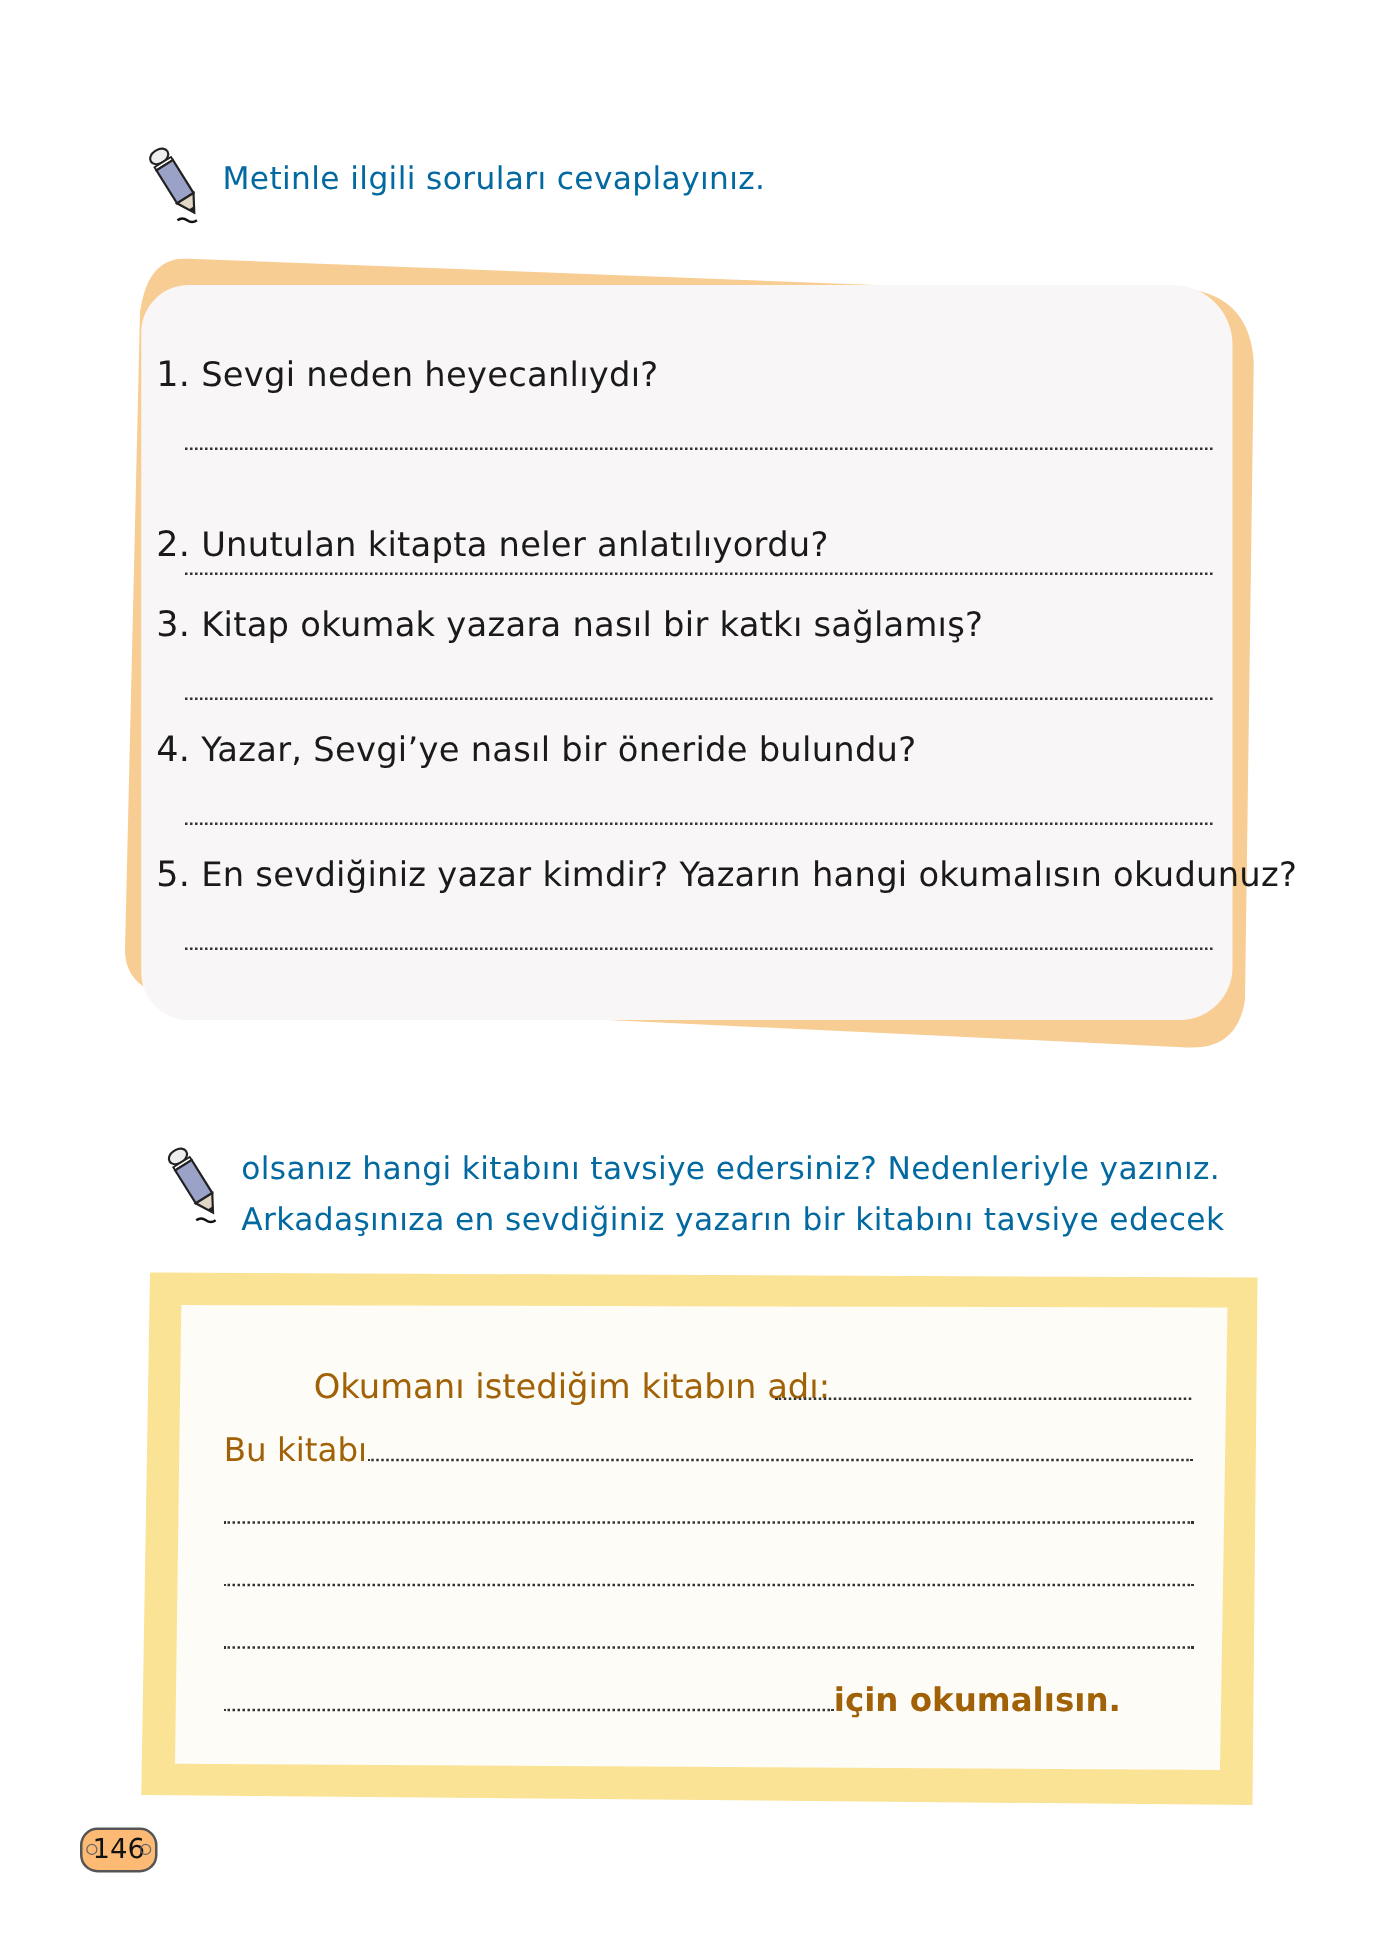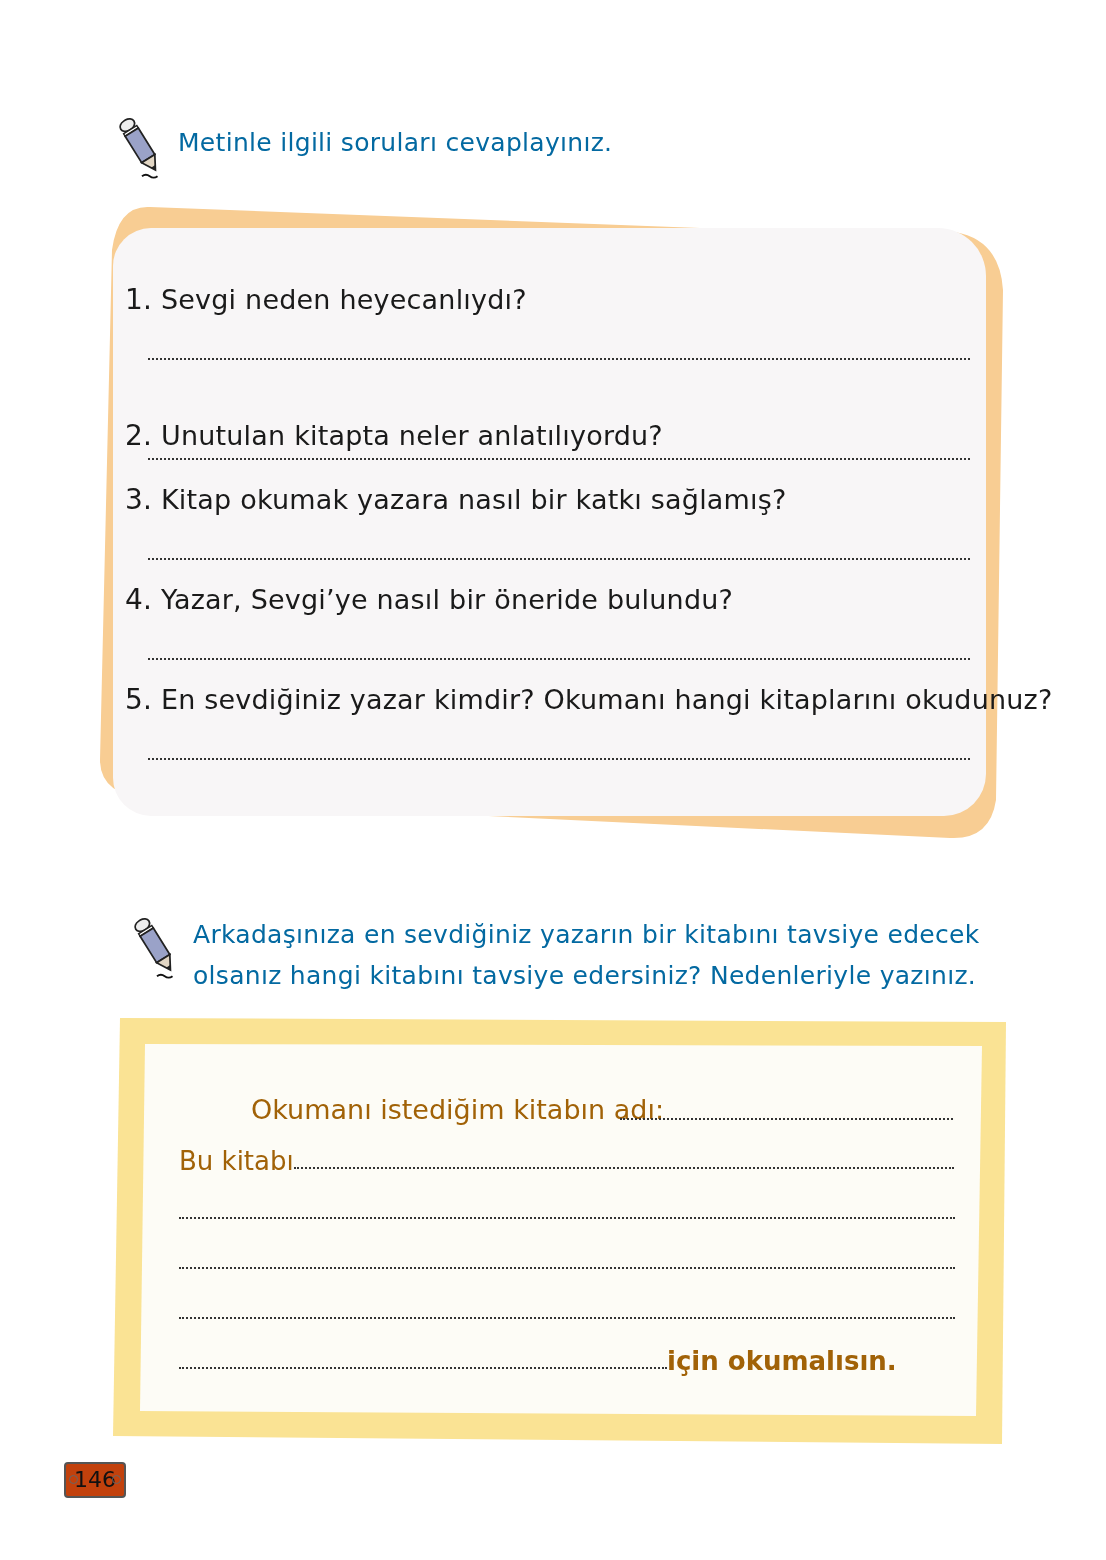--- a/index.html
+++ b/index.html
@@ -26,21 +26,21 @@
     font-weight:400;
   }
   .q .num { font-size:28px; }
   .dots {
     position:absolute; height:0; border-bottom:2.5px dotted #333;
   }
   .rec-text { position:absolute; font-size:26px; color:#a16207; white-space:nowrap; }
 
   .page-num {
     position:absolute; left:64px; top:1462px; width:58px; height:32px;
-    border:2px solid #555; border-radius:4px; background:#c2410c;
+    border:2px solid #555; border-radius:14px; background:#fdba74;
     font-size:22px; text-align:center; line-height:32px; color:#111;
   }
   .page-num .bolt { position:absolute; top:11px; width:7px; height:7px; border:1px solid #666; border-radius:50%; }
 </style>
 </head>
 <body>
 
 <svg class="pencil" style="left:116px; top:112px;" viewBox="0 0 50 72">
   <g transform="rotate(-32 25 36)">
     <rect x="17" y="4" width="16" height="11" rx="7" fill="#eeeeee" stroke="#222" stroke-width="1.8"></rect>
@@ -63,36 +63,36 @@
 
 <div class="q" style="top:383px;margin-top:36px;"><span class="num">2.</span> <span>Unutulan kitapta neler anlatılıyordu?</span></div>
 <div class="dots" style="left:148px; top:458px; width:822px;"></div>
 
 <div class="q" style="top:483px;"><span class="num">3.</span> <span>Kitap okumak yazara nasıl bir katkı sağlamış?</span></div>
 <div class="dots" style="left:148px; top:558px; width:822px;"></div>
 
 <div class="q" style="top:583px;"><span class="num">4.</span> <span>Yazar, Sevgi’ye nasıl bir öneride bulundu?</span></div>
 <div class="dots" style="left:148px; top:658px; width:822px;"></div>
 
-<div class="q" style="top:683px;"><span class="num">5.</span> <span>En sevdiğiniz yazar kimdir? Okumanı hangi kitaplarını okudunuz?</span></div>
+<div class="q" style="top:683px;"><span class="num">5.</span> <span>En sevdiğiniz yazar kimdir? Yazarın hangi okumalısın okudunuz?</span></div>
 <div class="dots" style="left:148px; top:758px; width:822px;"></div>
 
 <svg class="pencil" style="left:131px; top:912px;" viewBox="0 0 50 72">
   <g transform="rotate(-32 25 36)">
     <rect x="17" y="4" width="16" height="11" rx="7" fill="#eeeeee" stroke="#222" stroke-width="1.8"></rect>
     <rect x="17" y="15" width="16" height="3" fill="#fff" stroke="#222" stroke-width="1.5"></rect>
     <rect x="17" y="18" width="16" height="32" fill="#9aa2c8" stroke="#222" stroke-width="1.8"></rect>
     <polygon points="17,50 33,50 25,64" fill="#e2d6c4" stroke="#222" stroke-width="1.8"></polygon>
     <polygon points="22.5,59.5 27.5,59.5 25,64" fill="#222"></polygon>
   </g>
   <path d="M26 66 q4 -3 8 0 t8 0" fill="none" stroke="#111" stroke-width="2"></path>
 </svg>
 <div class="instr instr2">
+  <div>olsanız hangi kitabını tavsiye edersiniz? Nedenleriyle yazınız.</div>
   <div>Arkadaşınıza en sevdiğiniz yazarın bir kitabını tavsiye edecek</div>
-  <div>olsanız hangi kitabını tavsiye edersiniz? Nedenleriyle yazınız.</div>
 </div>
 
 <svg class="abs" style="left:0; top:1000px; width:1106px; height:460px;" viewBox="0 1000 1106 460">
   <polygon points="120,1018 1006,1022 1002,1444 113,1436" fill="#fae394"></polygon>
   <polygon points="145,1044 982,1046 976,1416 140,1411" fill="#fdfcf6"></polygon>
 </svg>
 
 <div class="rec-text" style="left:251px; top:1094px; font-size:27px;">Okumanı istediğim kitabın adı:</div>
 <div class="dots" style="left:620px; top:1118px; width:333px;"></div>
 

